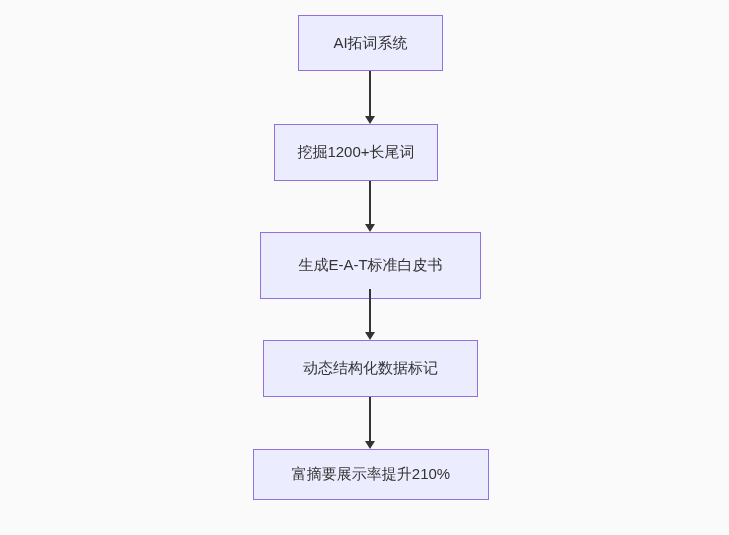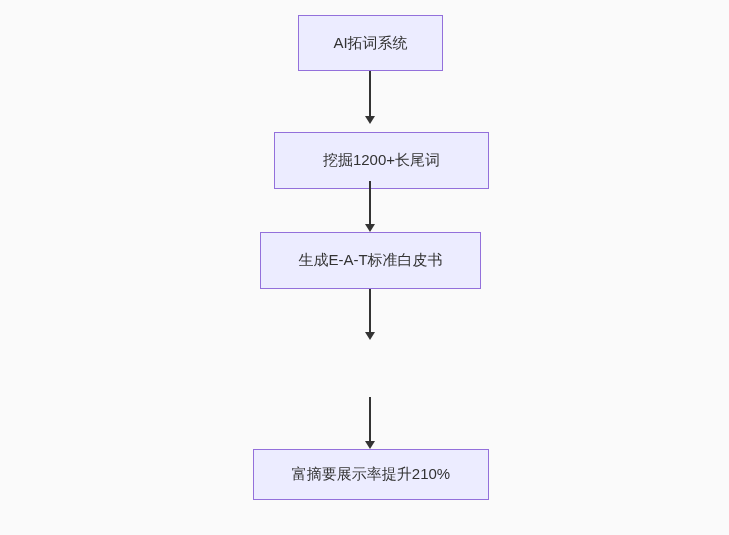--- a/index.html
+++ b/index.html
@@ -29,22 +29,22 @@
     border: 1.5px solid var(--node-border);
     color: var(--text-color);
     display: flex;
     align-items: center;
     justify-content: center;
     font-size: 15px;
     text-align: center;
     white-space: nowrap;
   }
   #node-1 { left: 298px; top: 15px;  width: 145px; height: 56px; }
-  #node-2 { left: 274px; top: 132px; width: 215px; height: 57px; }
-  #node-3 { left: 260px; top: 232px; width: 221px; height: 57px; }
+  #node-2 { left: 274px; top: 124px; width: 164px; height: 57px; }
+  #node-3 { left: 260px; top: 232px; width: 221px; height: 67px; }
   #node-4 { left: 263px; top: 340px; width: 215px; height: 57px; }
   #node-5 { left: 253px; top: 449px; width: 236px; height: 51px; }
 
   .edge {
     position: absolute;
     left: 370px;
     width: 0;
   }
   .edge .line {
     position: absolute;
@@ -94,20 +94,23 @@
 
   <div class="node" id="node-3">
     <span>生成E-A-T标准白皮书</span>
   </div>
 
   <div class="edge" id="edge-3">
     <div class="line"></div>
     <div class="arrowhead"></div>
   </div>
 
+  <div class="node" id="node-4">
+    <span>动态结构化数据标记</span>
+  </div>
 
   <div class="edge" id="edge-4">
     <div class="line"></div>
     <div class="arrowhead"></div>
   </div>
 
   <div class="node" id="node-5">
     <span>富摘要展示率提升210%</span>
   </div>
 

